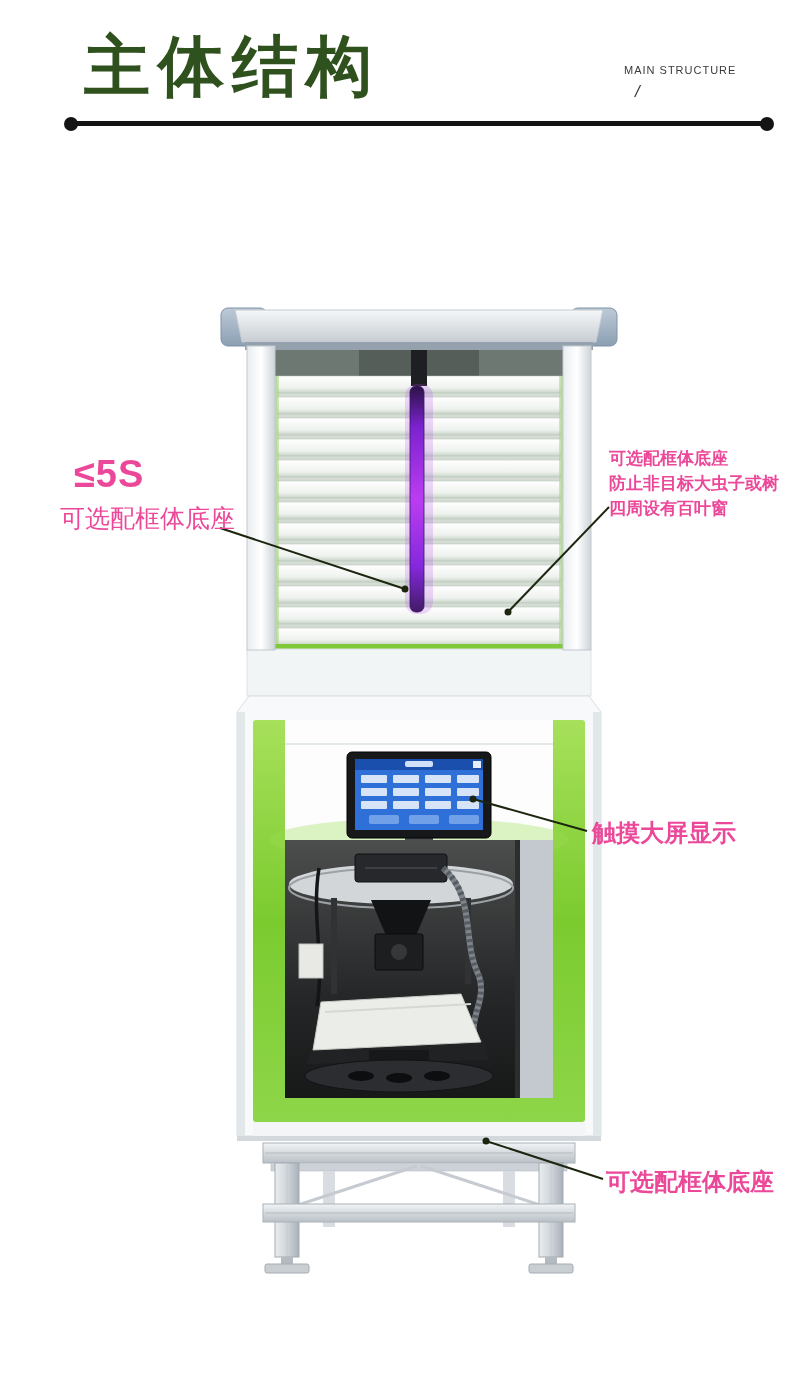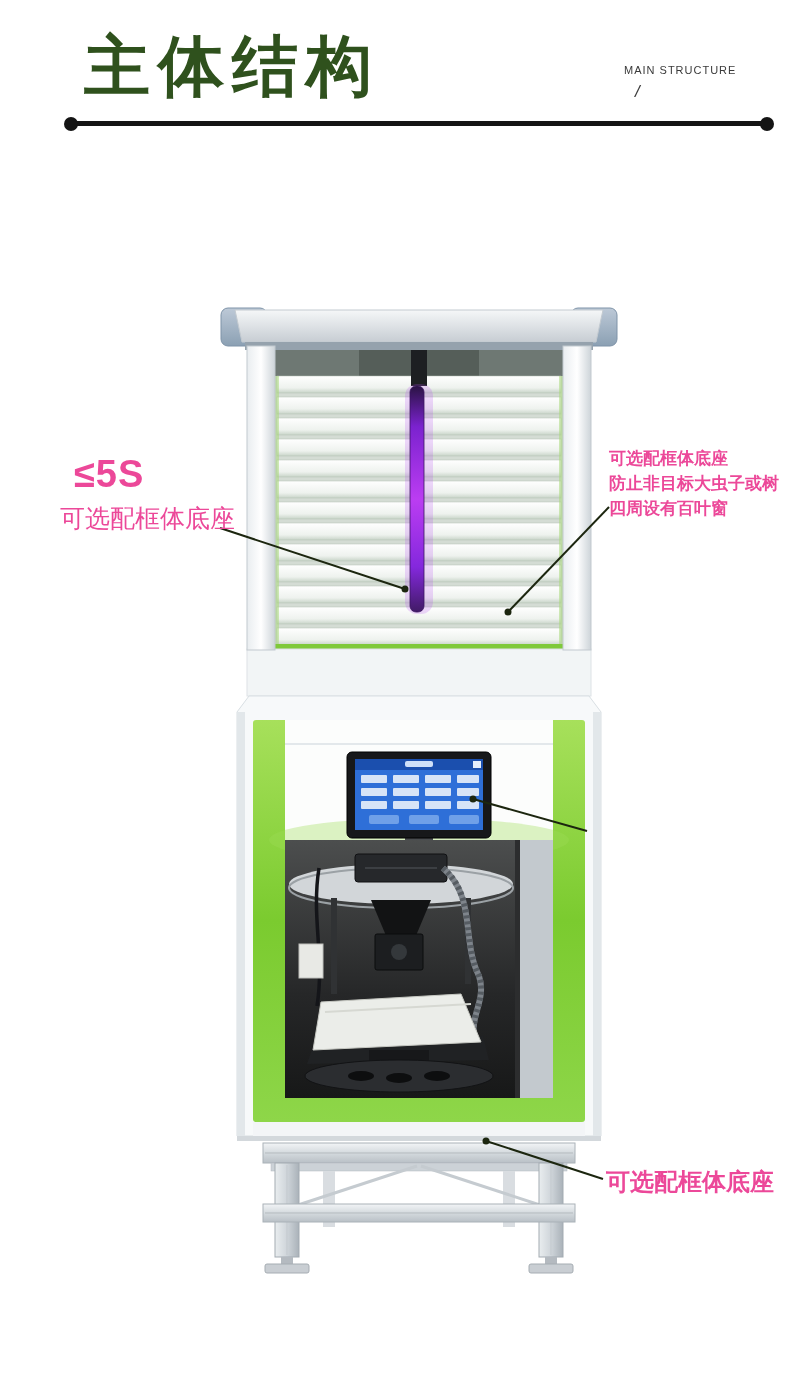--- a/index.html
+++ b/index.html
@@ -234,16 +234,17 @@
     <div class="value">≤5S</div>
     <div class="label">可选配框体底座</div>
   </div>
 
   <div class="callout co-louver">
     <div>可选配框体底座</div>
     <div>防止非目标大虫子或树</div>
     <div>四周设有百叶窗</div>
   </div>
 
+  <div class="callout co-screen">触摸大屏显示</div>
 
   <div class="callout co-base">可选配框体底座</div>
 
 </div>
 
 </body></html>

